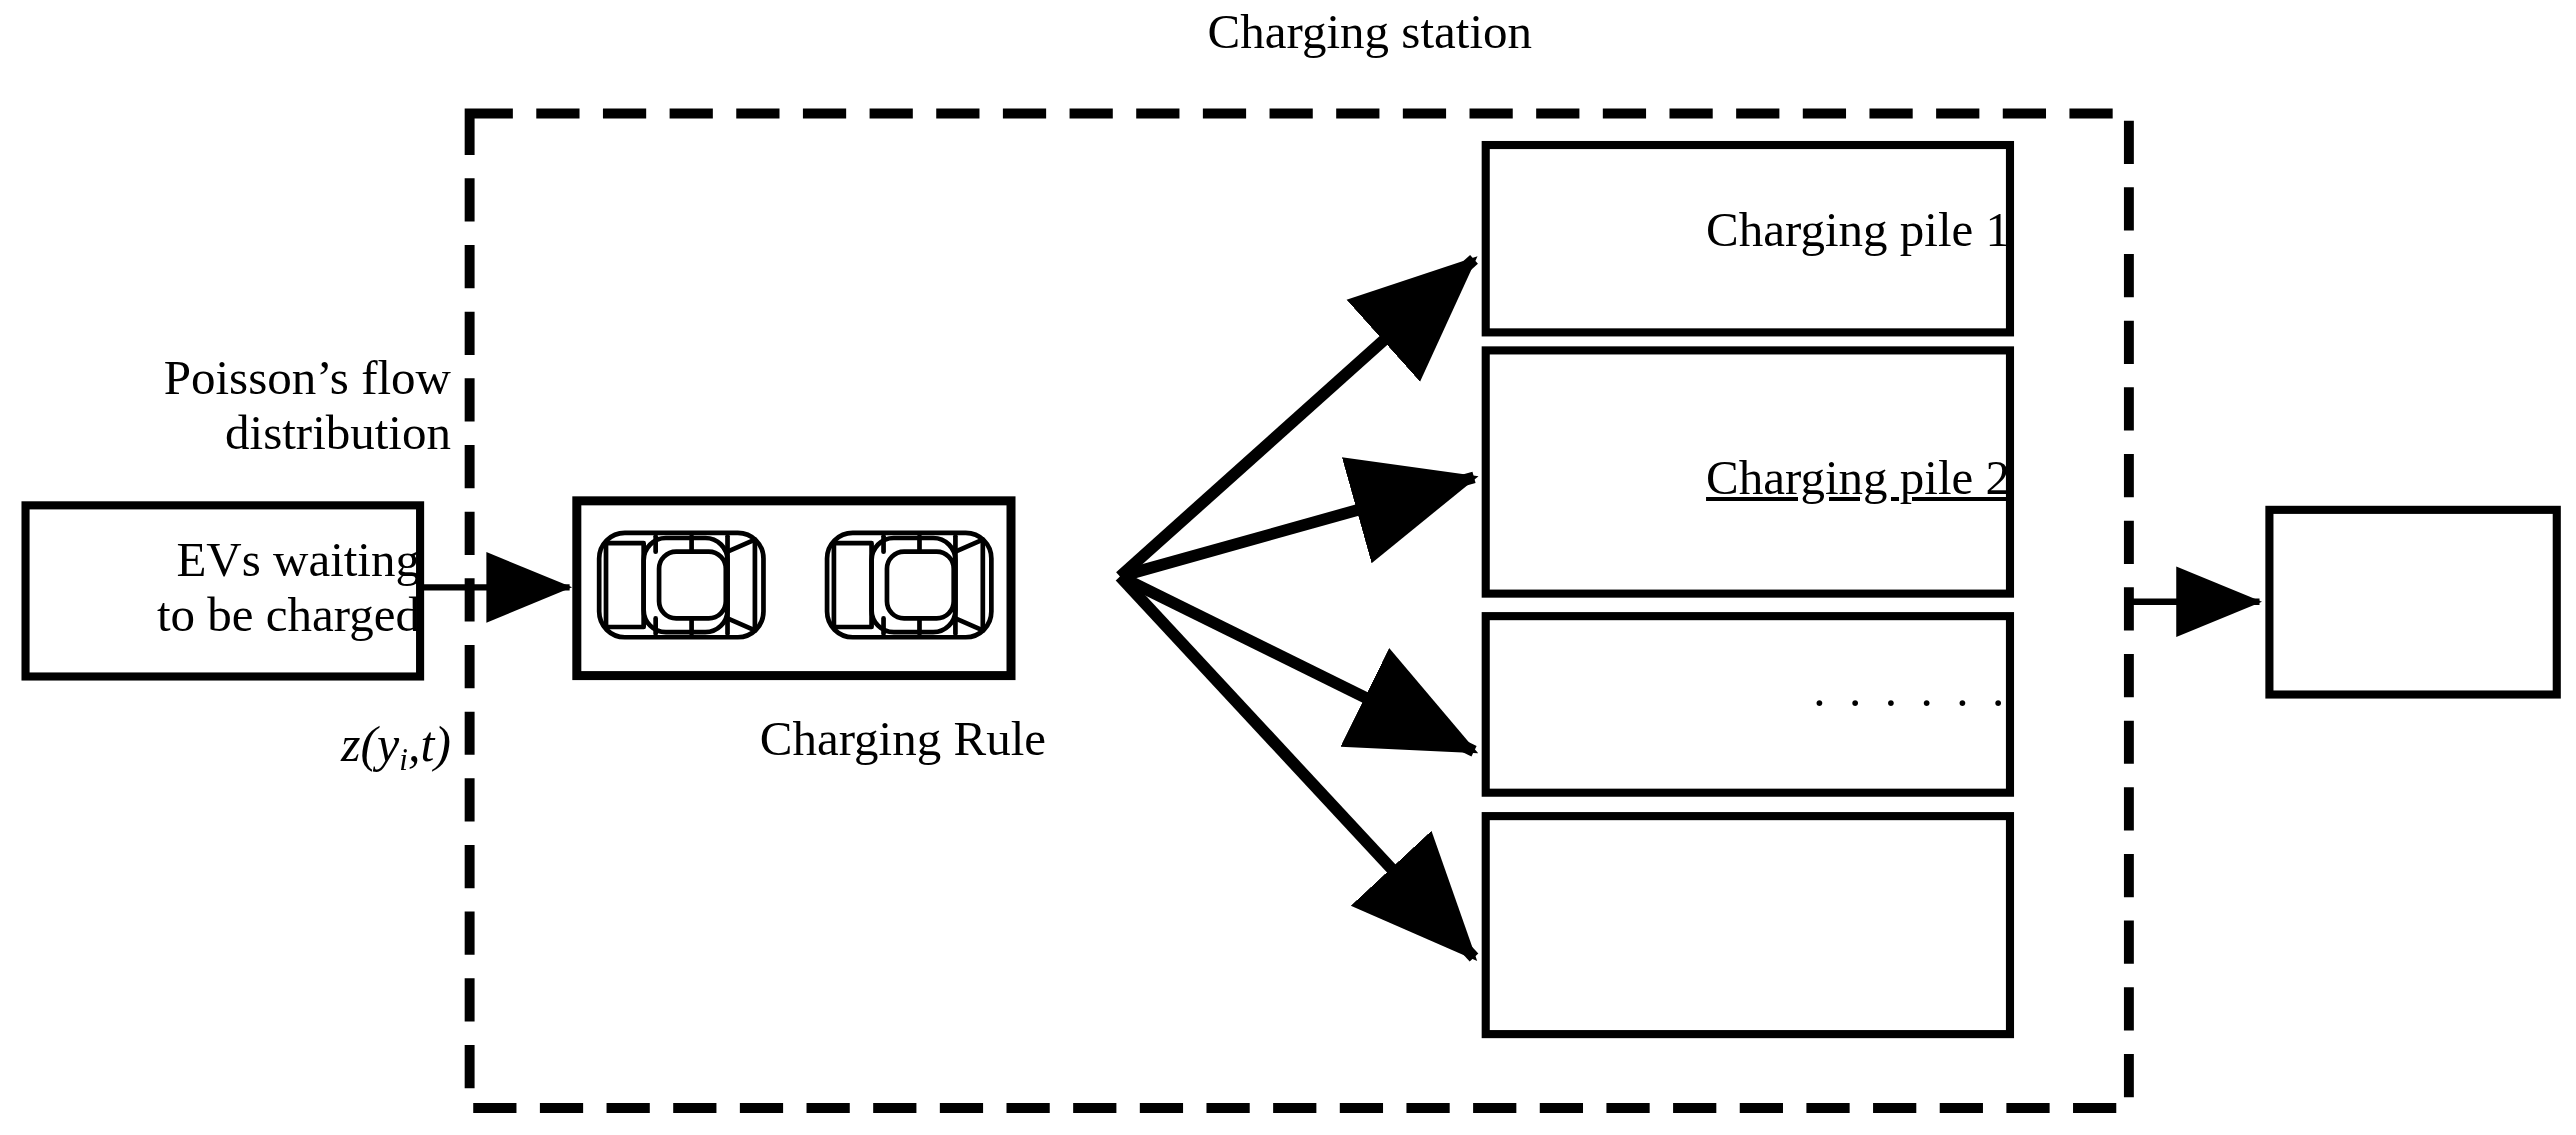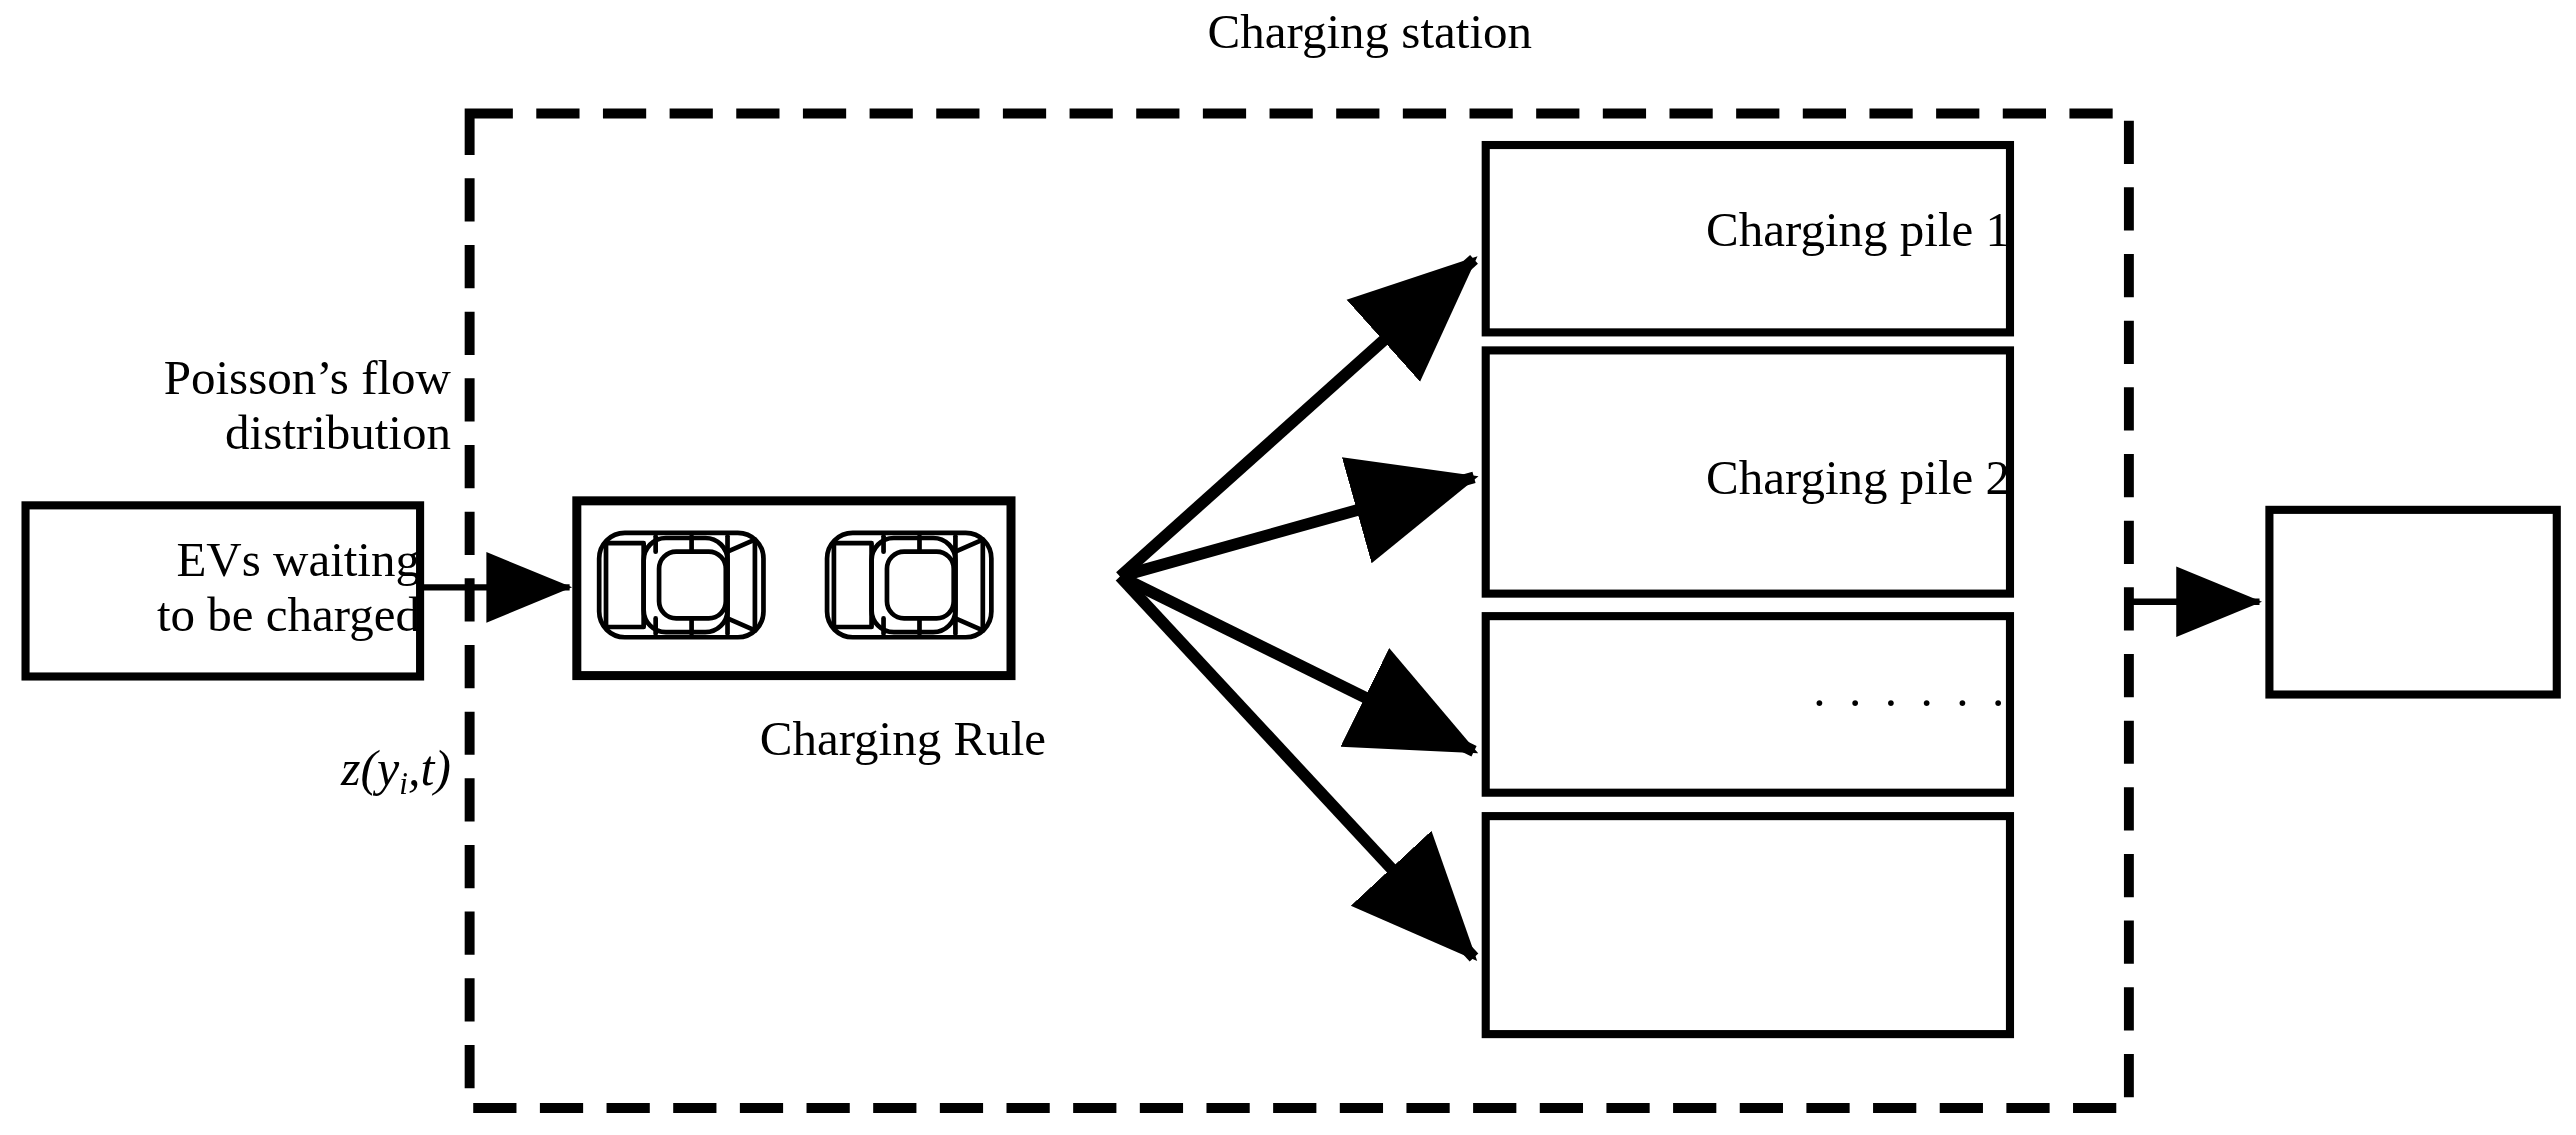--- a/index.html
+++ b/index.html
@@ -48,39 +48,39 @@
     font-size: 49px;
   }
   #evs-box-label {
     left: 27px;
     top: 533px;
     width: 393px;
     font-size: 49px;
   }
   #zfunc-label {
     left: 0px;
-    top: 740px;
+    top: 716px;
     width: 451px;
     font-size: 50px;
     font-style: italic;
   }
   #queuing-label {
     left: 613px;
     top: 404px;
     width: 414px;
     font-size: 49px;
   }
   #queuing-rule-label {
     left: 577px;
     top: 712px;
     width: 469px;
     font-size: 49px;
   }
   #pile-1-label { left: 1486px; top: 203px; width: 524px; font-size: 49px; }
-  #pile-2-label { left: 1486px; top: 451px; width: 524px; font-size: 49px; }
+  #pile-2-label { left: 1486px; top: 451px; width: 524px; font-size: 49px; text-decoration: underline; }
   #pile-dots-label { left: 1486px; top: 676px; width: 524px; font-size: 49px; letter-spacing: 3.6px; }
   #pile-i-label { left: 1486px; top: 901px; width: 524px; font-size: 49px; }
   #charged-box-label {
     left: 2263px;
     top: 530px;
     width: 294px;
     font-size: 49px;
     line-height: 1.45;
   }
   .sub {

